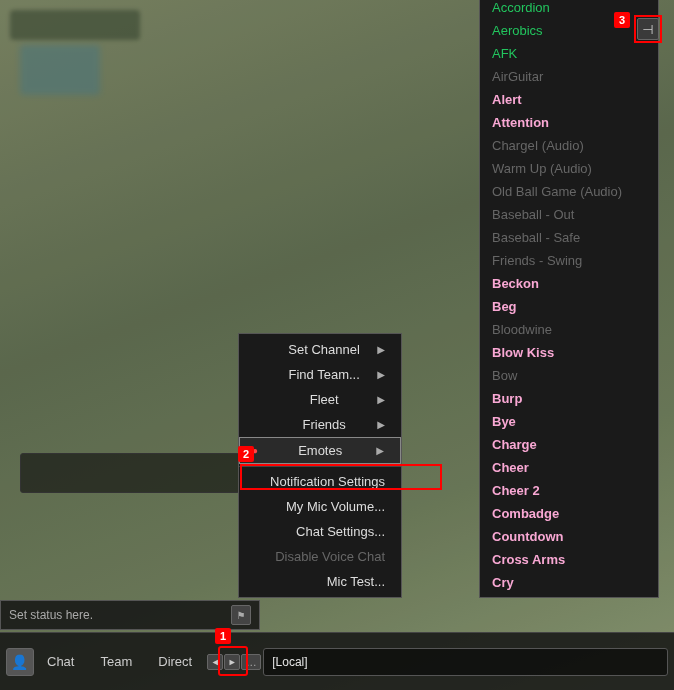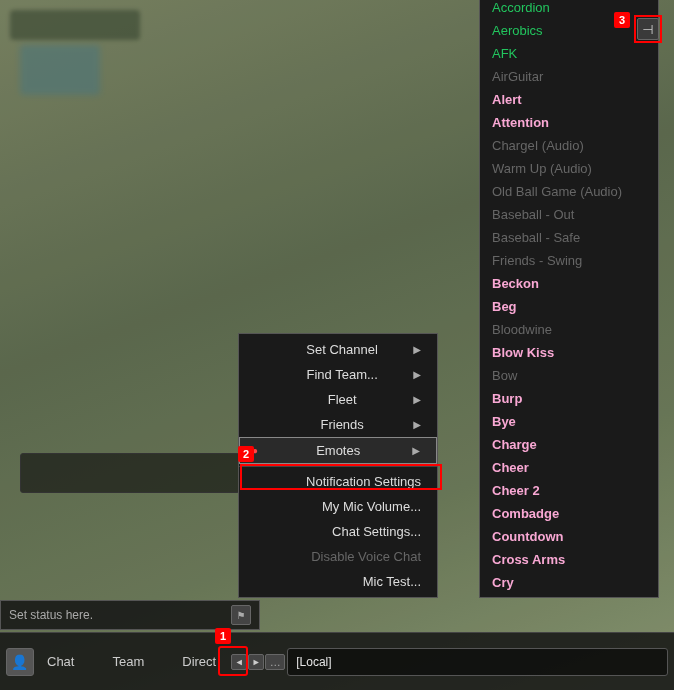--- a/index.html
+++ b/index.html
@@ -69,21 +69,21 @@
       border-radius: 3px;
       display: flex; align-items: center; justify-content: center;
       color: #999;
       font-size: 14px;
       border: 1px solid #666;
       flex-shrink: 0;
     }
 
     .chat-tabs {
       display: flex;
-      gap: 16px;
+      gap: 4px;
       flex-shrink: 0;
     }
 
     .chat-tab {
       padding: 5px 10px;
       font-size: 13px;
       color: #ccc;
       cursor: pointer;
       border: 1px solid transparent;
       border-radius: 3px;
@@ -189,21 +189,21 @@
       font-size: 10px;
       cursor: pointer;
       border-radius: 2px;
     }
 
     
     .context-menu {
       position: absolute;
       bottom: 92px;
       left: 238px;
-      width: 200px;
+      width: 164px;
       background: #1a1a1a;
       border: 1px solid #555;
       z-index: 30;
       padding: 3px 0;
     }
 
     .context-menu-item {
       padding: 5px 16px 5px 12px;
       font-size: 13px;
       color: #ddd;

